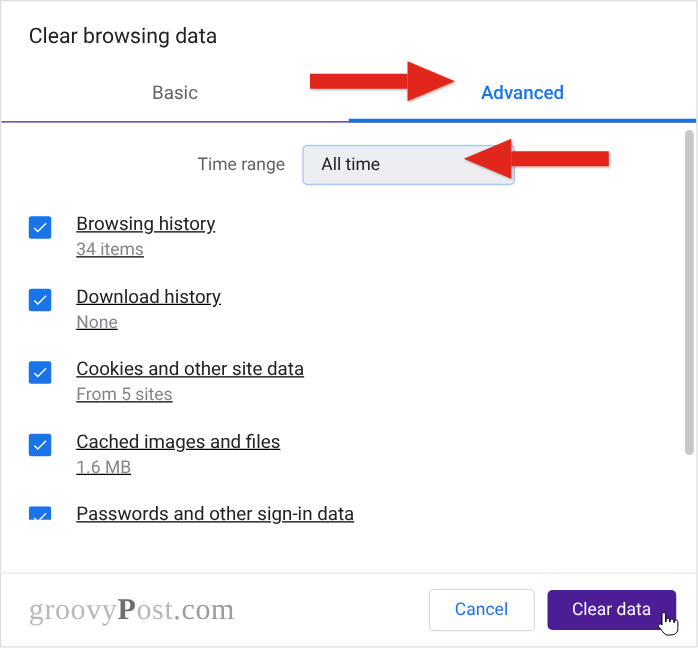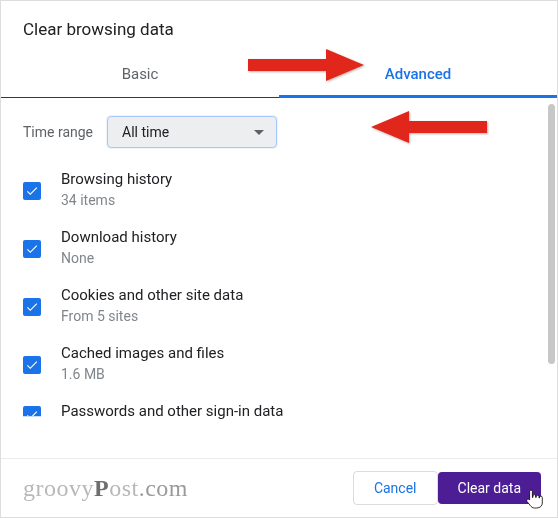--- a/index.html
+++ b/index.html
@@ -60,20 +60,21 @@
     width: 7px;
     height: 260px;
     background: #c7c7c7;
     border-radius: 4px;
   }
   .timerange-row {
     display: flex;
     align-items: center;
     gap: 14px;
     margin-bottom: 22px;
+    justify-content: center;
   }
   .timerange-label {
     color: #5f6368;
     font-size: 14px;
   }
   .select {
     display: flex;
     align-items: center;
     justify-content: space-between;
     width: 170px;
@@ -87,23 +88,24 @@
     box-shadow: 0 0 0 1px rgba(26,115,232,0.08);
   }
   .caret {
     width: 0; height: 0;
     border-left: 5px solid transparent;
     border-right: 5px solid transparent;
     border-top: 5px solid #5f6368;
   }
   .item {
     display: flex;
-    align-items: center;
+    align-items: flex-start;
     gap: 20px;
     margin-bottom: 20px;
+    text-decoration: underline;
   }
   .checkbox {
     width: 18px; height: 18px;
     border-radius: 2px;
     background: #1a73e8;
     display: flex;
     align-items: center;
     justify-content: center;
     flex-shrink: 0;
     margin-top: 3px;
@@ -131,21 +133,21 @@
   }
   .watermark {
     font-family: Georgia, serif;
     font-size: 24px;
     letter-spacing: 0.5px;
     color: #8b8b8b;
   }
   .watermark .gp-light { color: #b8b8b8; font-weight: 300; }
   .watermark .gp-dark { color: #6e6e6e; font-weight: 600; }
   .watermark .gp-med { color: #9a9a9a; }
-  .buttons { display: flex; gap: 0; align-items: center; }
+  .buttons { display: flex; gap: 10px; align-items: center; }
   .btn {
     font-size: 14px;
     padding: 8px 20px;
     border-radius: 4px;
     cursor: pointer;
     border: none;
     font-family: inherit;
   }
   .btn-cancel {
     background: #fff;

